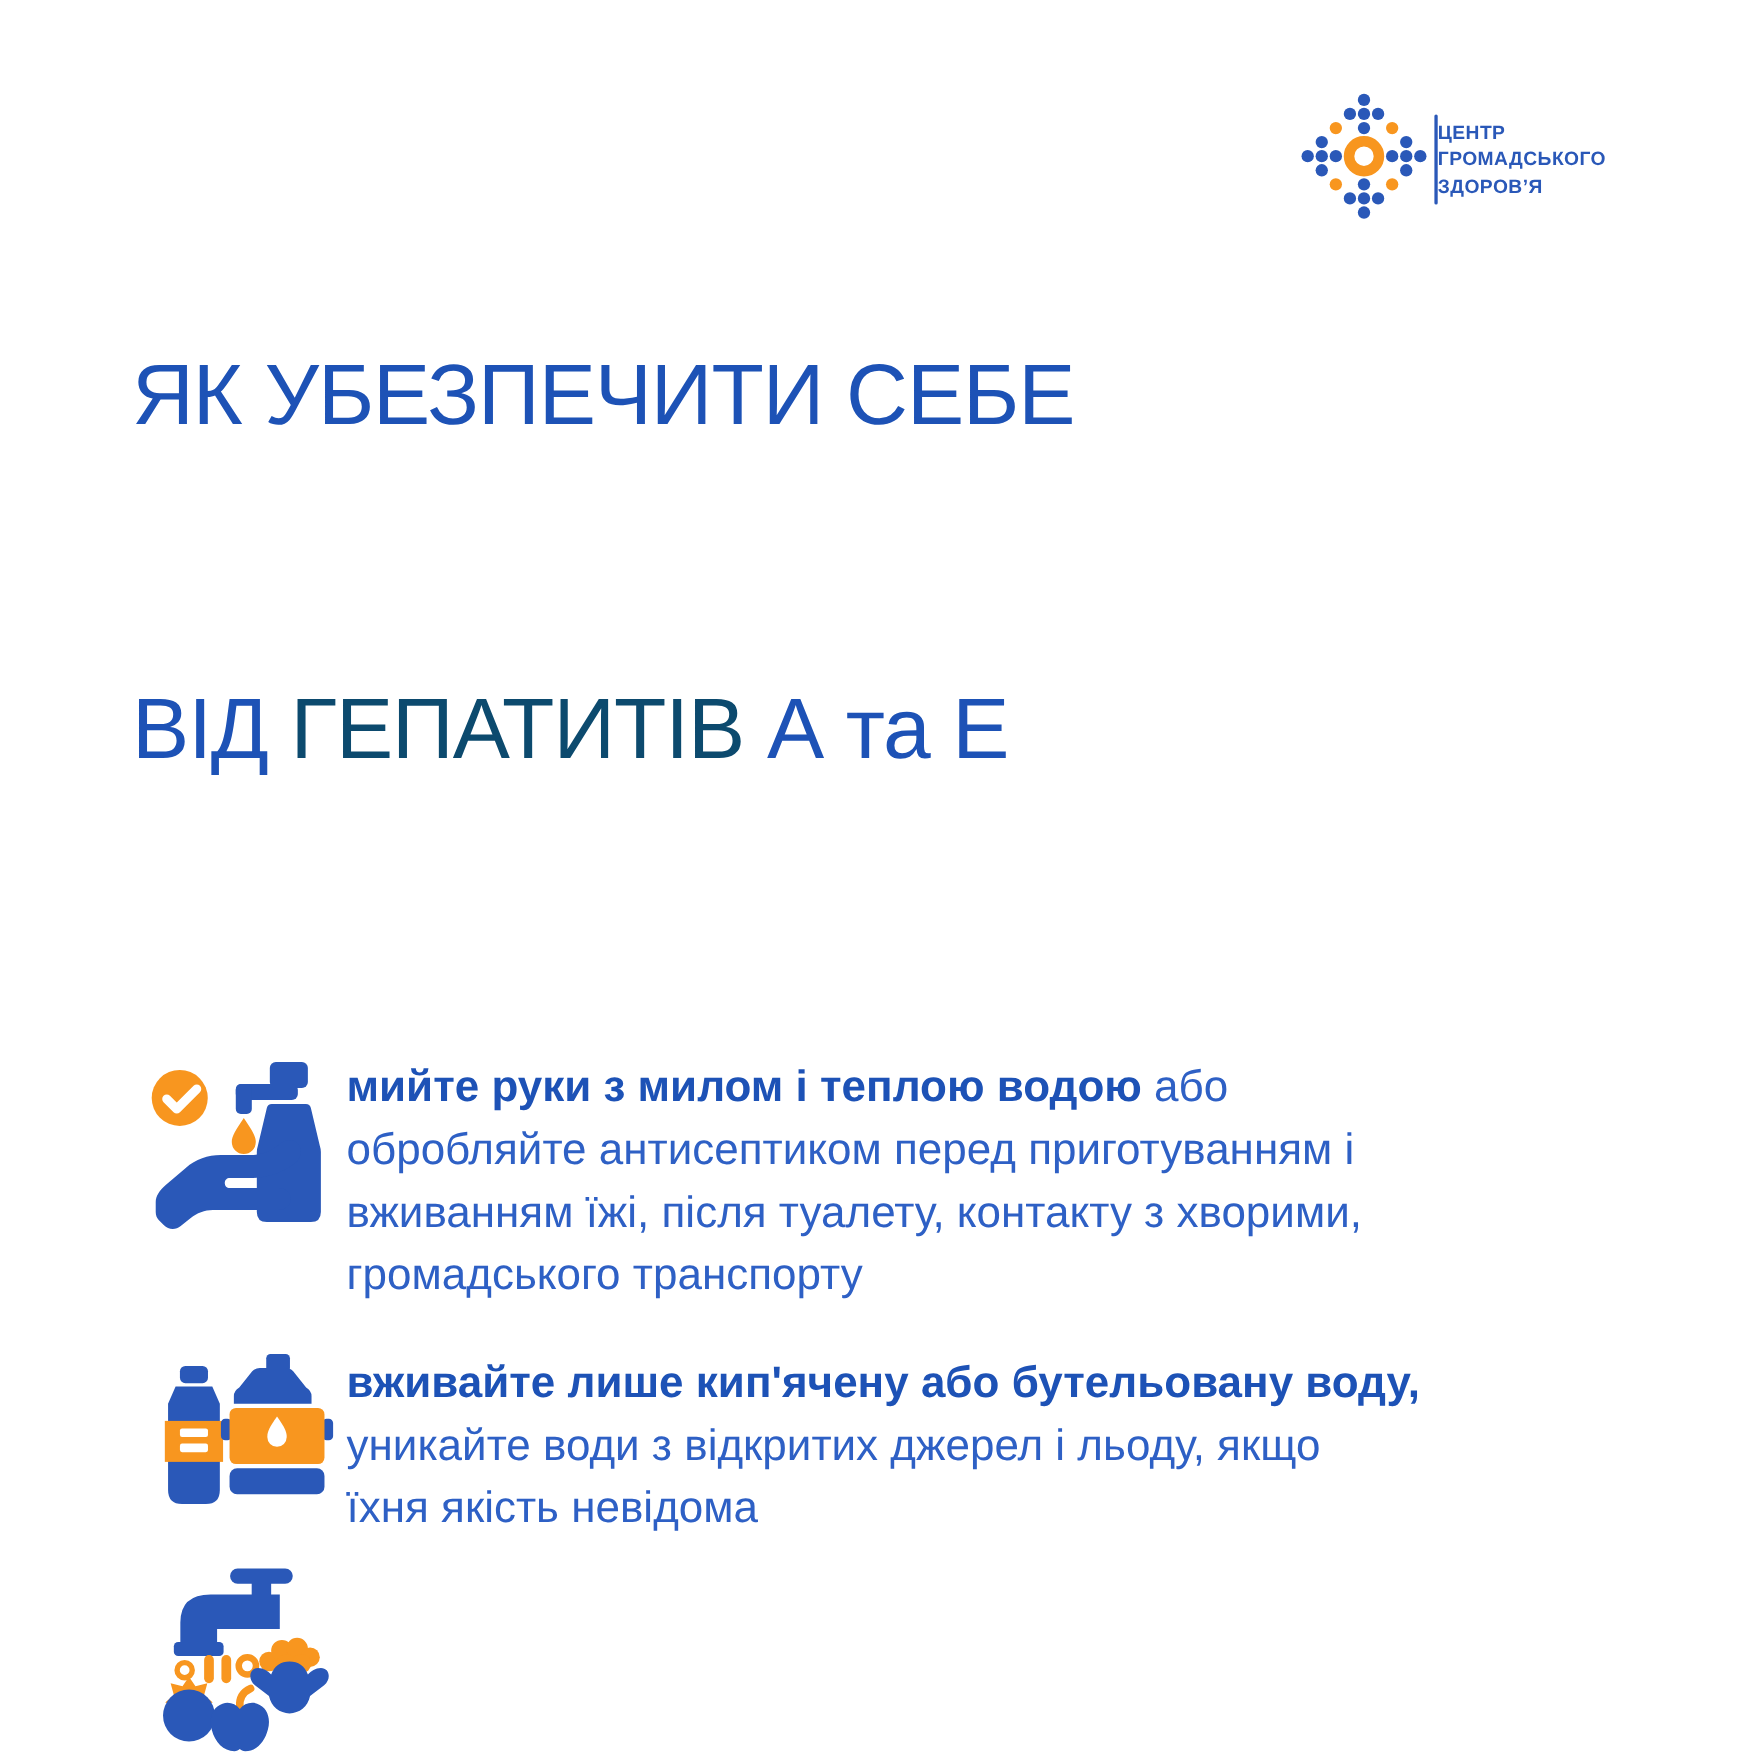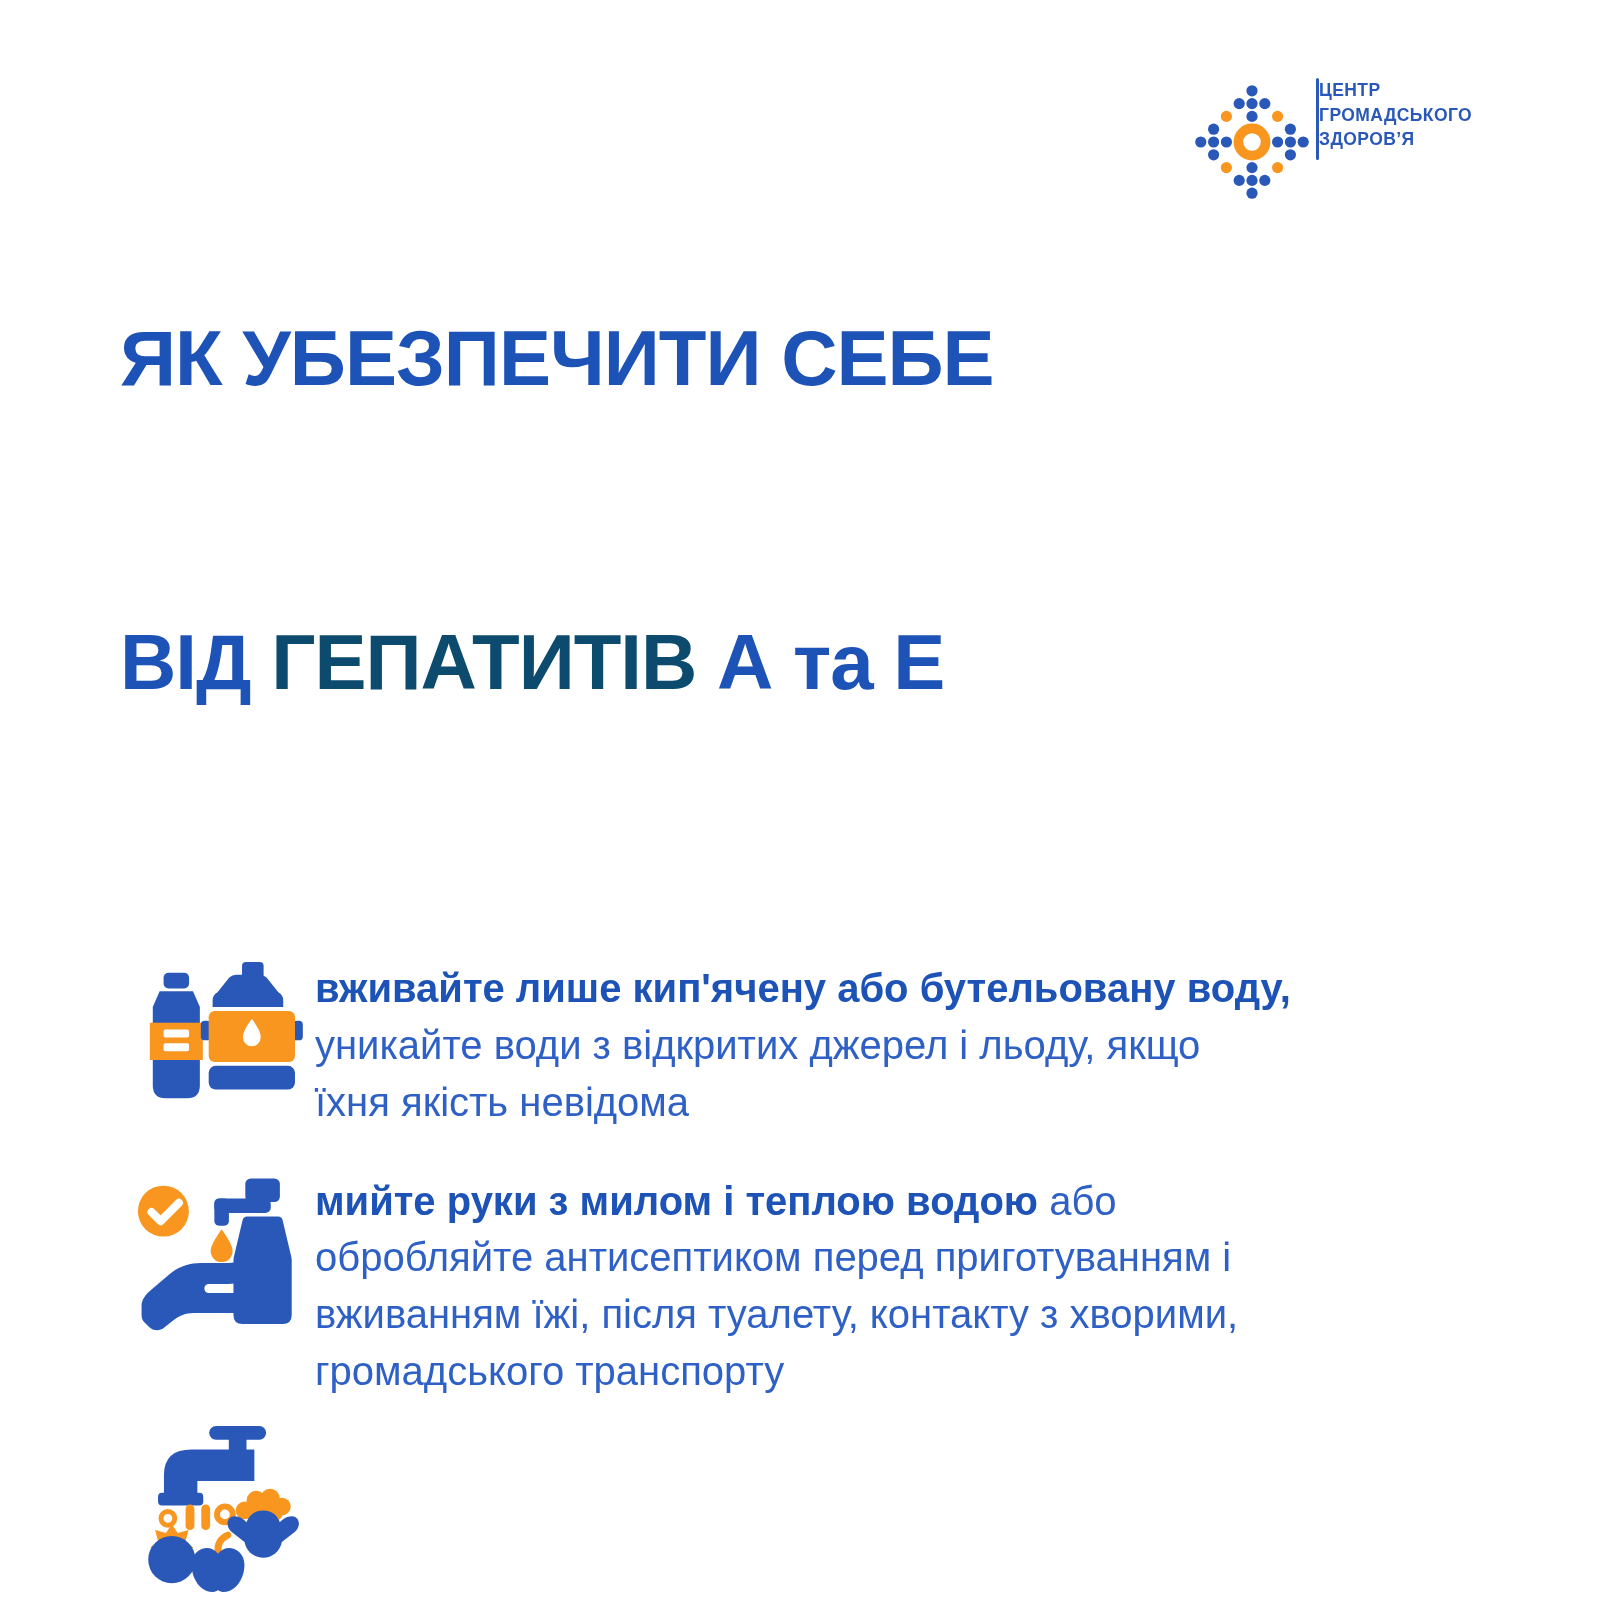--- a/index.html
+++ b/index.html
@@ -7,27 +7,27 @@
     width:1600px; height:1600px;
     background:#ffffff;
     font-family:"Liberation Sans", sans-serif;
     overflow:hidden;
     position:relative;
   }
   .poster { width:1600px; height:1600px; padding:105px 110px 0 120px; position:relative; }
 
   
   .title {
-    font-size:78px; font-weight:700; line-height:1.3;
+    font-size:78px; font-weight:400; line-height:1.3;
     color:#1d52b6; letter-spacing:-1px; white-space:pre-wrap;
     max-width:1060px;
   }
   .title .hl { color:#0c4a6e; }
 
-  .logo { position:absolute; top:78px; right:128px; display:flex; align-items:flex-start; }
+  .logo { position:absolute; top:78px; right:140px; display:flex; align-items:center; }
   .logo-sep { width:3px; height:82px; background:#2a58b8; border-radius:2px; }
   .logo-text {
     color:#2a58b8; font-weight:700; font-size:17.5px; line-height:1.4;
     letter-spacing:.4px; text-transform:uppercase;
   }
 
   
   .sections { margin-top:42px; }
   .row { display:flex; align-items:flex-start; margin-bottom:40px; }
   .icon-col { width:195px; flex:none; display:flex; justify-content:center; }
@@ -88,57 +88,57 @@
       <div>ЦЕНТР</div>
       <div>ГРОМАДСЬКОГО</div>
       <div>ЗДОРОВ’Я</div>
     </div>
   </div>
 
   <div class="sections">
 
     <div class="row">
       <div class="icon-col">
+        <svg width="182" height="164" viewBox="0 0 200 180">
+          <circle cx="40" cy="44" r="28" fill="#f8961f"></circle>
+          <path d="M27 45 l10 10 l20 -20" stroke="#ffffff" stroke-width="9" fill="none" stroke-linecap="round" stroke-linejoin="round"></path>
+          <rect x="130" y="8" width="38" height="26" rx="6" fill="#2a58b8"></rect>
+          <rect x="96" y="30" width="62" height="16" rx="6" fill="#2a58b8"></rect>
+          <rect x="96" y="30" width="16" height="30" rx="5" fill="#2a58b8"></rect>
+          <path d="M134 50 h32 q4 0 5 4 l9 38 q1 3 1 6 v60 q0 10 -10 10 h-44 q-10 0 -10 -10 v-60 q0 -3 1 -6 l9 -38 q1 -4 5 -4 z" fill="#2a58b8"></path>
+          <path d="M104 64 c8 12 12 18 12 24 a12 12 0 1 1 -24 0 c0 -6 4 -12 12 -24 z" fill="#f8961f"></path>
+          <path d="M16 148 c0 -6 4 -12 10 -17 l20 -17 c10 -9 22 -13 35 -13 h30 c11 0 21 -4 29 -11 c6 -5 15 -5 19 1 c4 6 2 14 -5 19 c-12 9 -27 14 -43 14 h-21 c-3 0 -5 2 -5 5 s2 5 5 5 h49 c7 0 12 5 12 11 s-5 11 -12 11 h-66 c-8 0 -16 3 -22 8 l-10 8 c-5 4 -12 4 -17 -1 l-5 -5 c-2 -2 -3 -5 -3 -8 z" fill="#2a58b8"></path>
+        </svg>
+      </div>
+      <div class="text-col"><b class="lead">мийте руки з милом і теплою водою</b><span> або
+обробляйте антисептиком перед приготуванням і
+вживанням їжі, після туалету, контакту з хворими,
+громадського транспорту</span></div>
+    </div>
+
+    <div class="row">
+      <div class="icon-col">
         <svg width="172" height="152" viewBox="0 0 175 155">
           <rect x="32" y="15" width="26" height="16" rx="5" fill="#2a58b8"></rect>
           <path d="M28 34 h34 l7 16 v80 q0 13 -13 13 h-22 q-13 0 -13 -13 v-80 z" fill="#2a58b8"></path>
           <rect x="18" y="66" width="54" height="38" fill="#f8961f"></rect>
           <rect x="32" y="73" width="26" height="8" rx="2" fill="#ffffff"></rect>
           <rect x="32" y="87" width="26" height="8" rx="2" fill="#ffffff"></rect>
           <rect x="112" y="4" width="22" height="17" rx="4" fill="#2a58b8"></rect>
           <path d="M82 50 v-7 q0 -5 5 -8 l12 -15 q3 -3 7 -3 h24 q4 0 7 3 l12 15 q5 3 5 8 v7 z" fill="#2a58b8"></path>
           <rect x="70" y="64" width="10" height="20" rx="4" fill="#2a58b8"></rect>
           <rect x="164" y="64" width="10" height="20" rx="4" fill="#2a58b8"></rect>
           <rect x="78" y="54" width="88" height="52" rx="6" fill="#f8961f"></rect>
           <path d="M122 62 c7 10 9 14 9 19 a9 9 0 1 1 -18 0 c0 -5 2 -9 9 -19 z" fill="#ffffff"></path>
           <rect x="78" y="110" width="88" height="24" rx="7" fill="#2a58b8"></rect>
         </svg>
       </div>
       <div class="text-col"><b class="lead">вживайте лише кип'ячену або бутельовану воду,</b><span>
 уникайте води з відкритих джерел і льоду, якщо
 їхня якість невідома</span></div>
-    </div>
-
-    <div class="row">
-      <div class="icon-col">
-        <svg width="182" height="164" viewBox="0 0 200 180">
-          <circle cx="40" cy="44" r="28" fill="#f8961f"></circle>
-          <path d="M27 45 l10 10 l20 -20" stroke="#ffffff" stroke-width="9" fill="none" stroke-linecap="round" stroke-linejoin="round"></path>
-          <rect x="130" y="8" width="38" height="26" rx="6" fill="#2a58b8"></rect>
-          <rect x="96" y="30" width="62" height="16" rx="6" fill="#2a58b8"></rect>
-          <rect x="96" y="30" width="16" height="30" rx="5" fill="#2a58b8"></rect>
-          <path d="M134 50 h32 q4 0 5 4 l9 38 q1 3 1 6 v60 q0 10 -10 10 h-44 q-10 0 -10 -10 v-60 q0 -3 1 -6 l9 -38 q1 -4 5 -4 z" fill="#2a58b8"></path>
-          <path d="M104 64 c8 12 12 18 12 24 a12 12 0 1 1 -24 0 c0 -6 4 -12 12 -24 z" fill="#f8961f"></path>
-          <path d="M16 148 c0 -6 4 -12 10 -17 l20 -17 c10 -9 22 -13 35 -13 h30 c11 0 21 -4 29 -11 c6 -5 15 -5 19 1 c4 6 2 14 -5 19 c-12 9 -27 14 -43 14 h-21 c-3 0 -5 2 -5 5 s2 5 5 5 h49 c7 0 12 5 12 11 s-5 11 -12 11 h-66 c-8 0 -16 3 -22 8 l-10 8 c-5 4 -12 4 -17 -1 l-5 -5 c-2 -2 -3 -5 -3 -8 z" fill="#2a58b8"></path>
-        </svg>
-      </div>
-      <div class="text-col"><b class="lead">мийте руки з милом і теплою водою</b><span> або
-обробляйте антисептиком перед приготуванням і
-вживанням їжі, після туалету, контакту з хворими,
-громадського транспорту</span></div>
     </div>
 
     <div class="row row-produce">
       <div class="icon-col">
         <svg width="188" height="172" viewBox="0 0 190 175">
           <rect x="86" y="4" width="58" height="14" rx="7" fill="#2a58b8"></rect>
           <rect x="106" y="16" width="18" height="16" fill="#2a58b8"></rect>
           <path d="M132 28 v32 h-58 v16 h-34 v-22 q0 -26 28 -26 z" fill="#2a58b8"></path>
           <rect x="34" y="72" width="46" height="13" rx="4" fill="#2a58b8"></rect>
           <circle cx="44" cy="98" r="7" fill="none" stroke="#f8961f" stroke-width="5"></circle>

